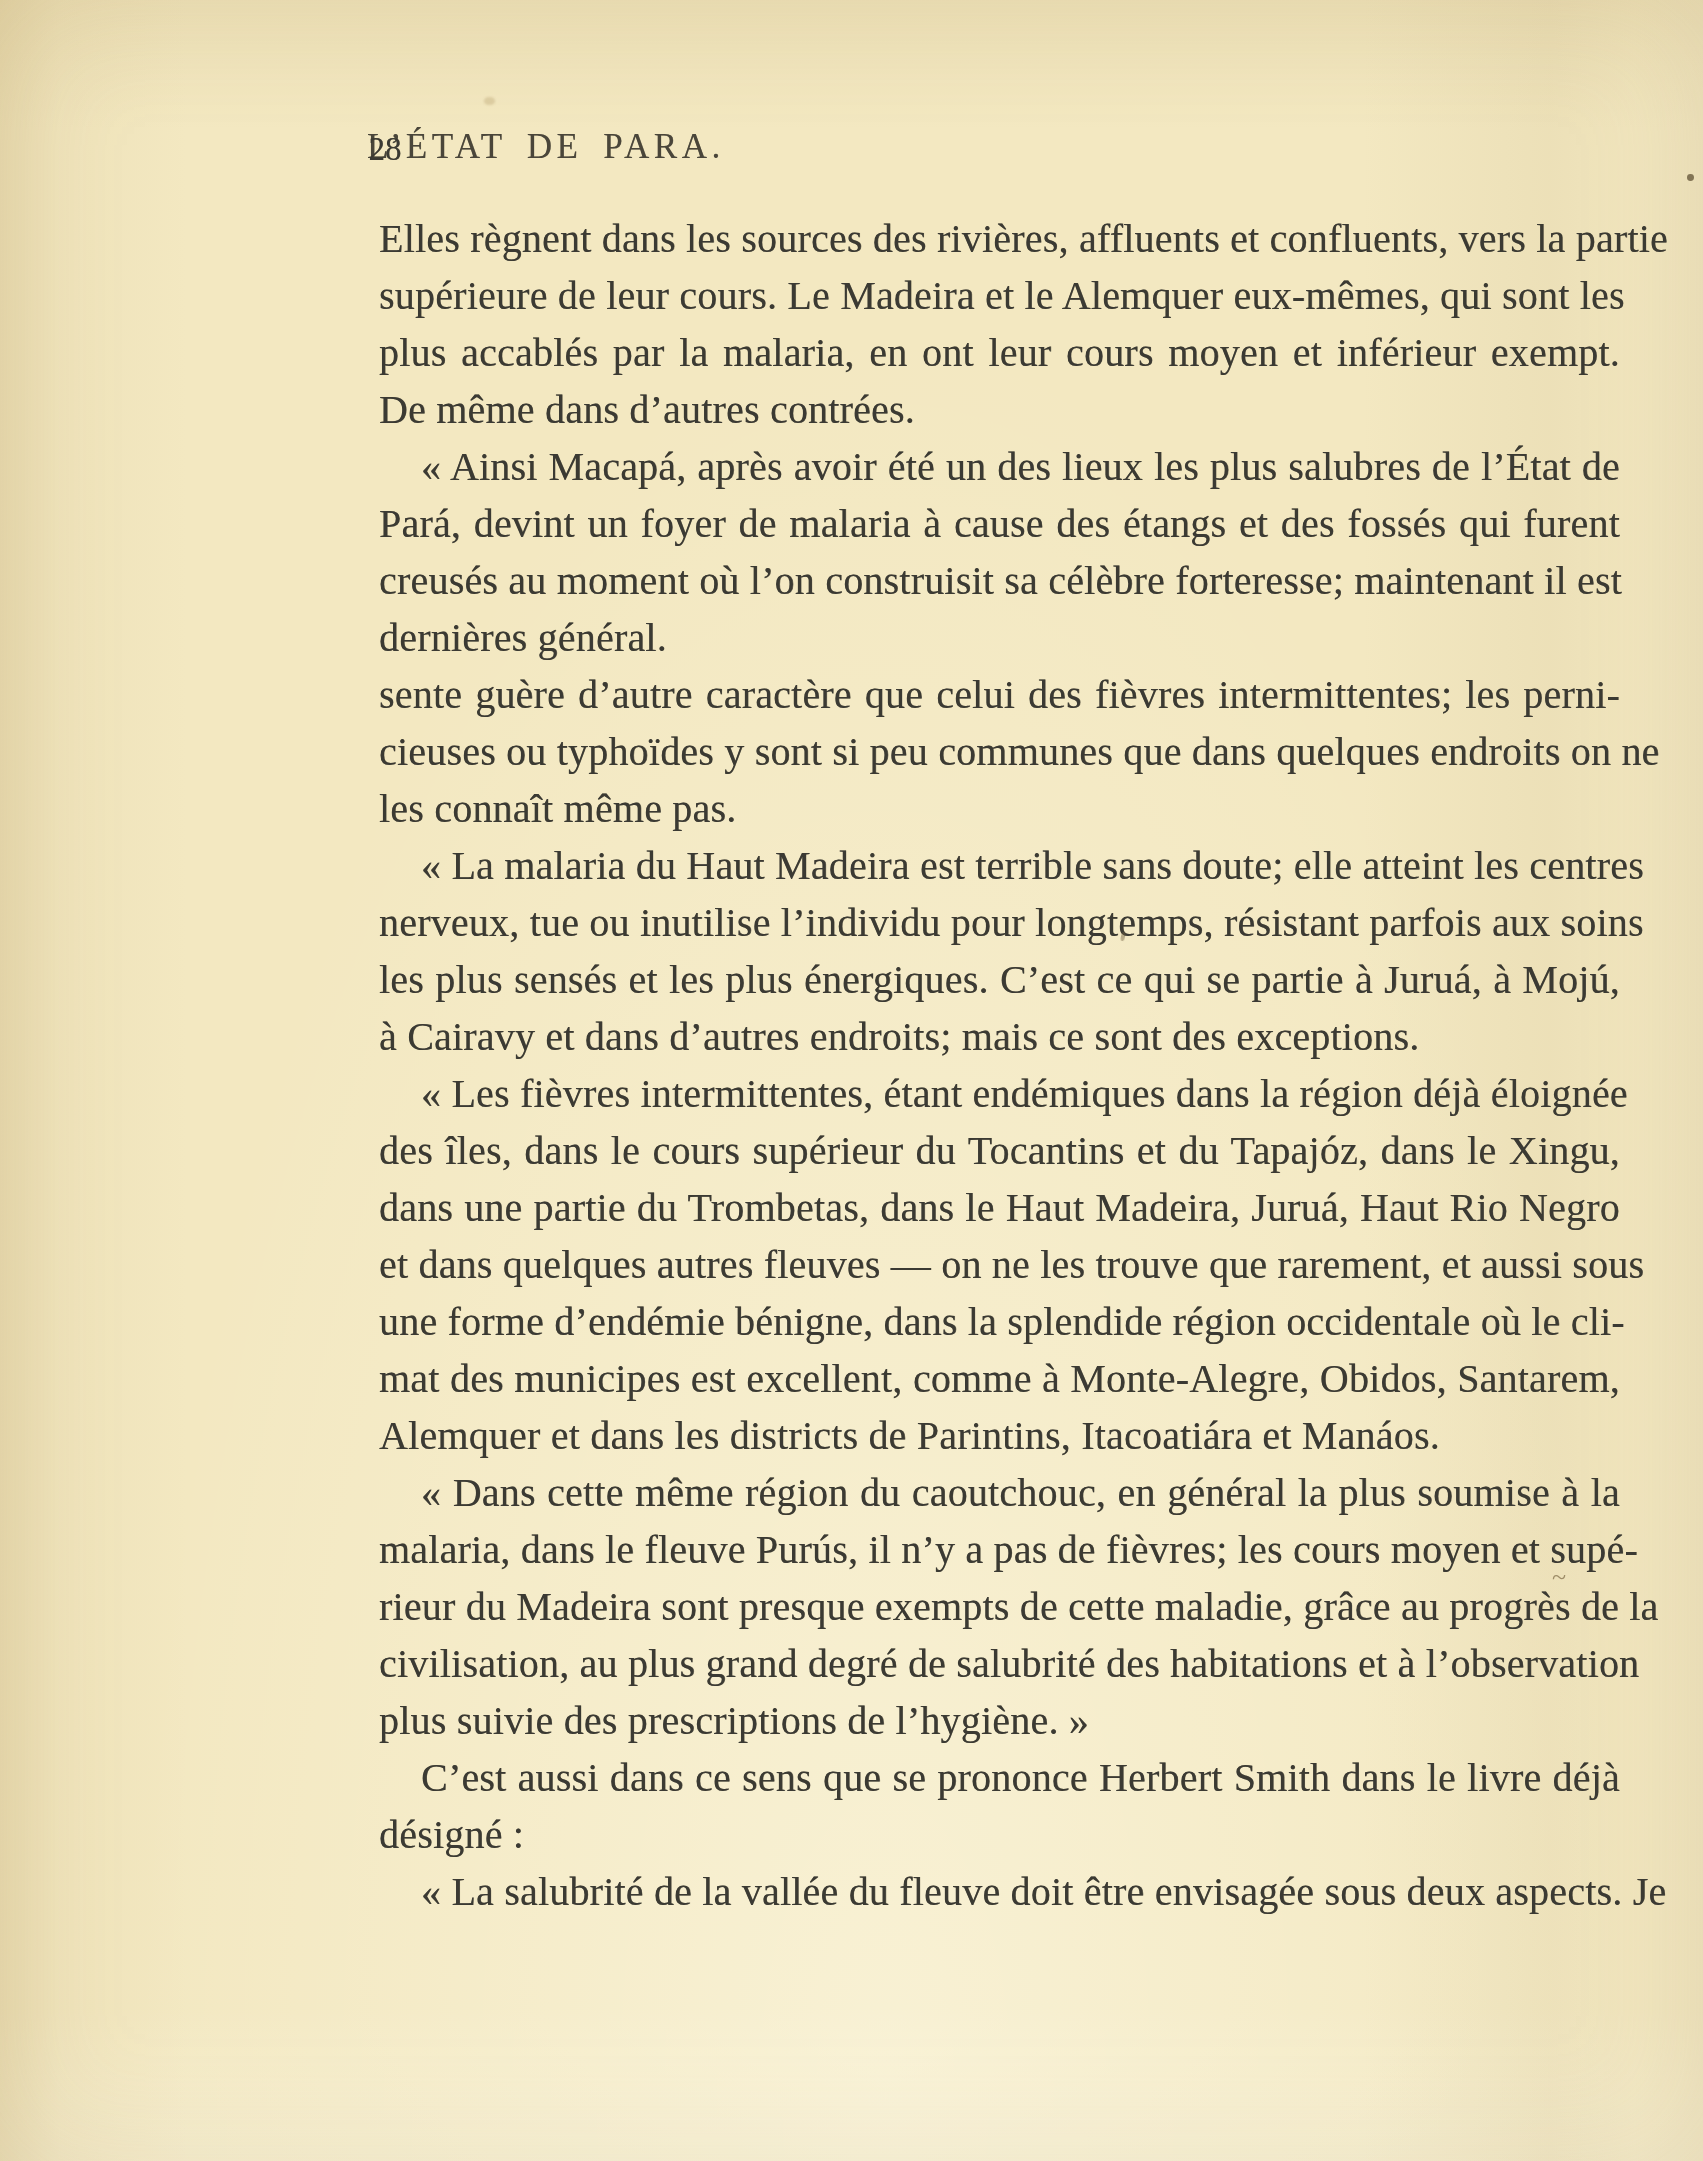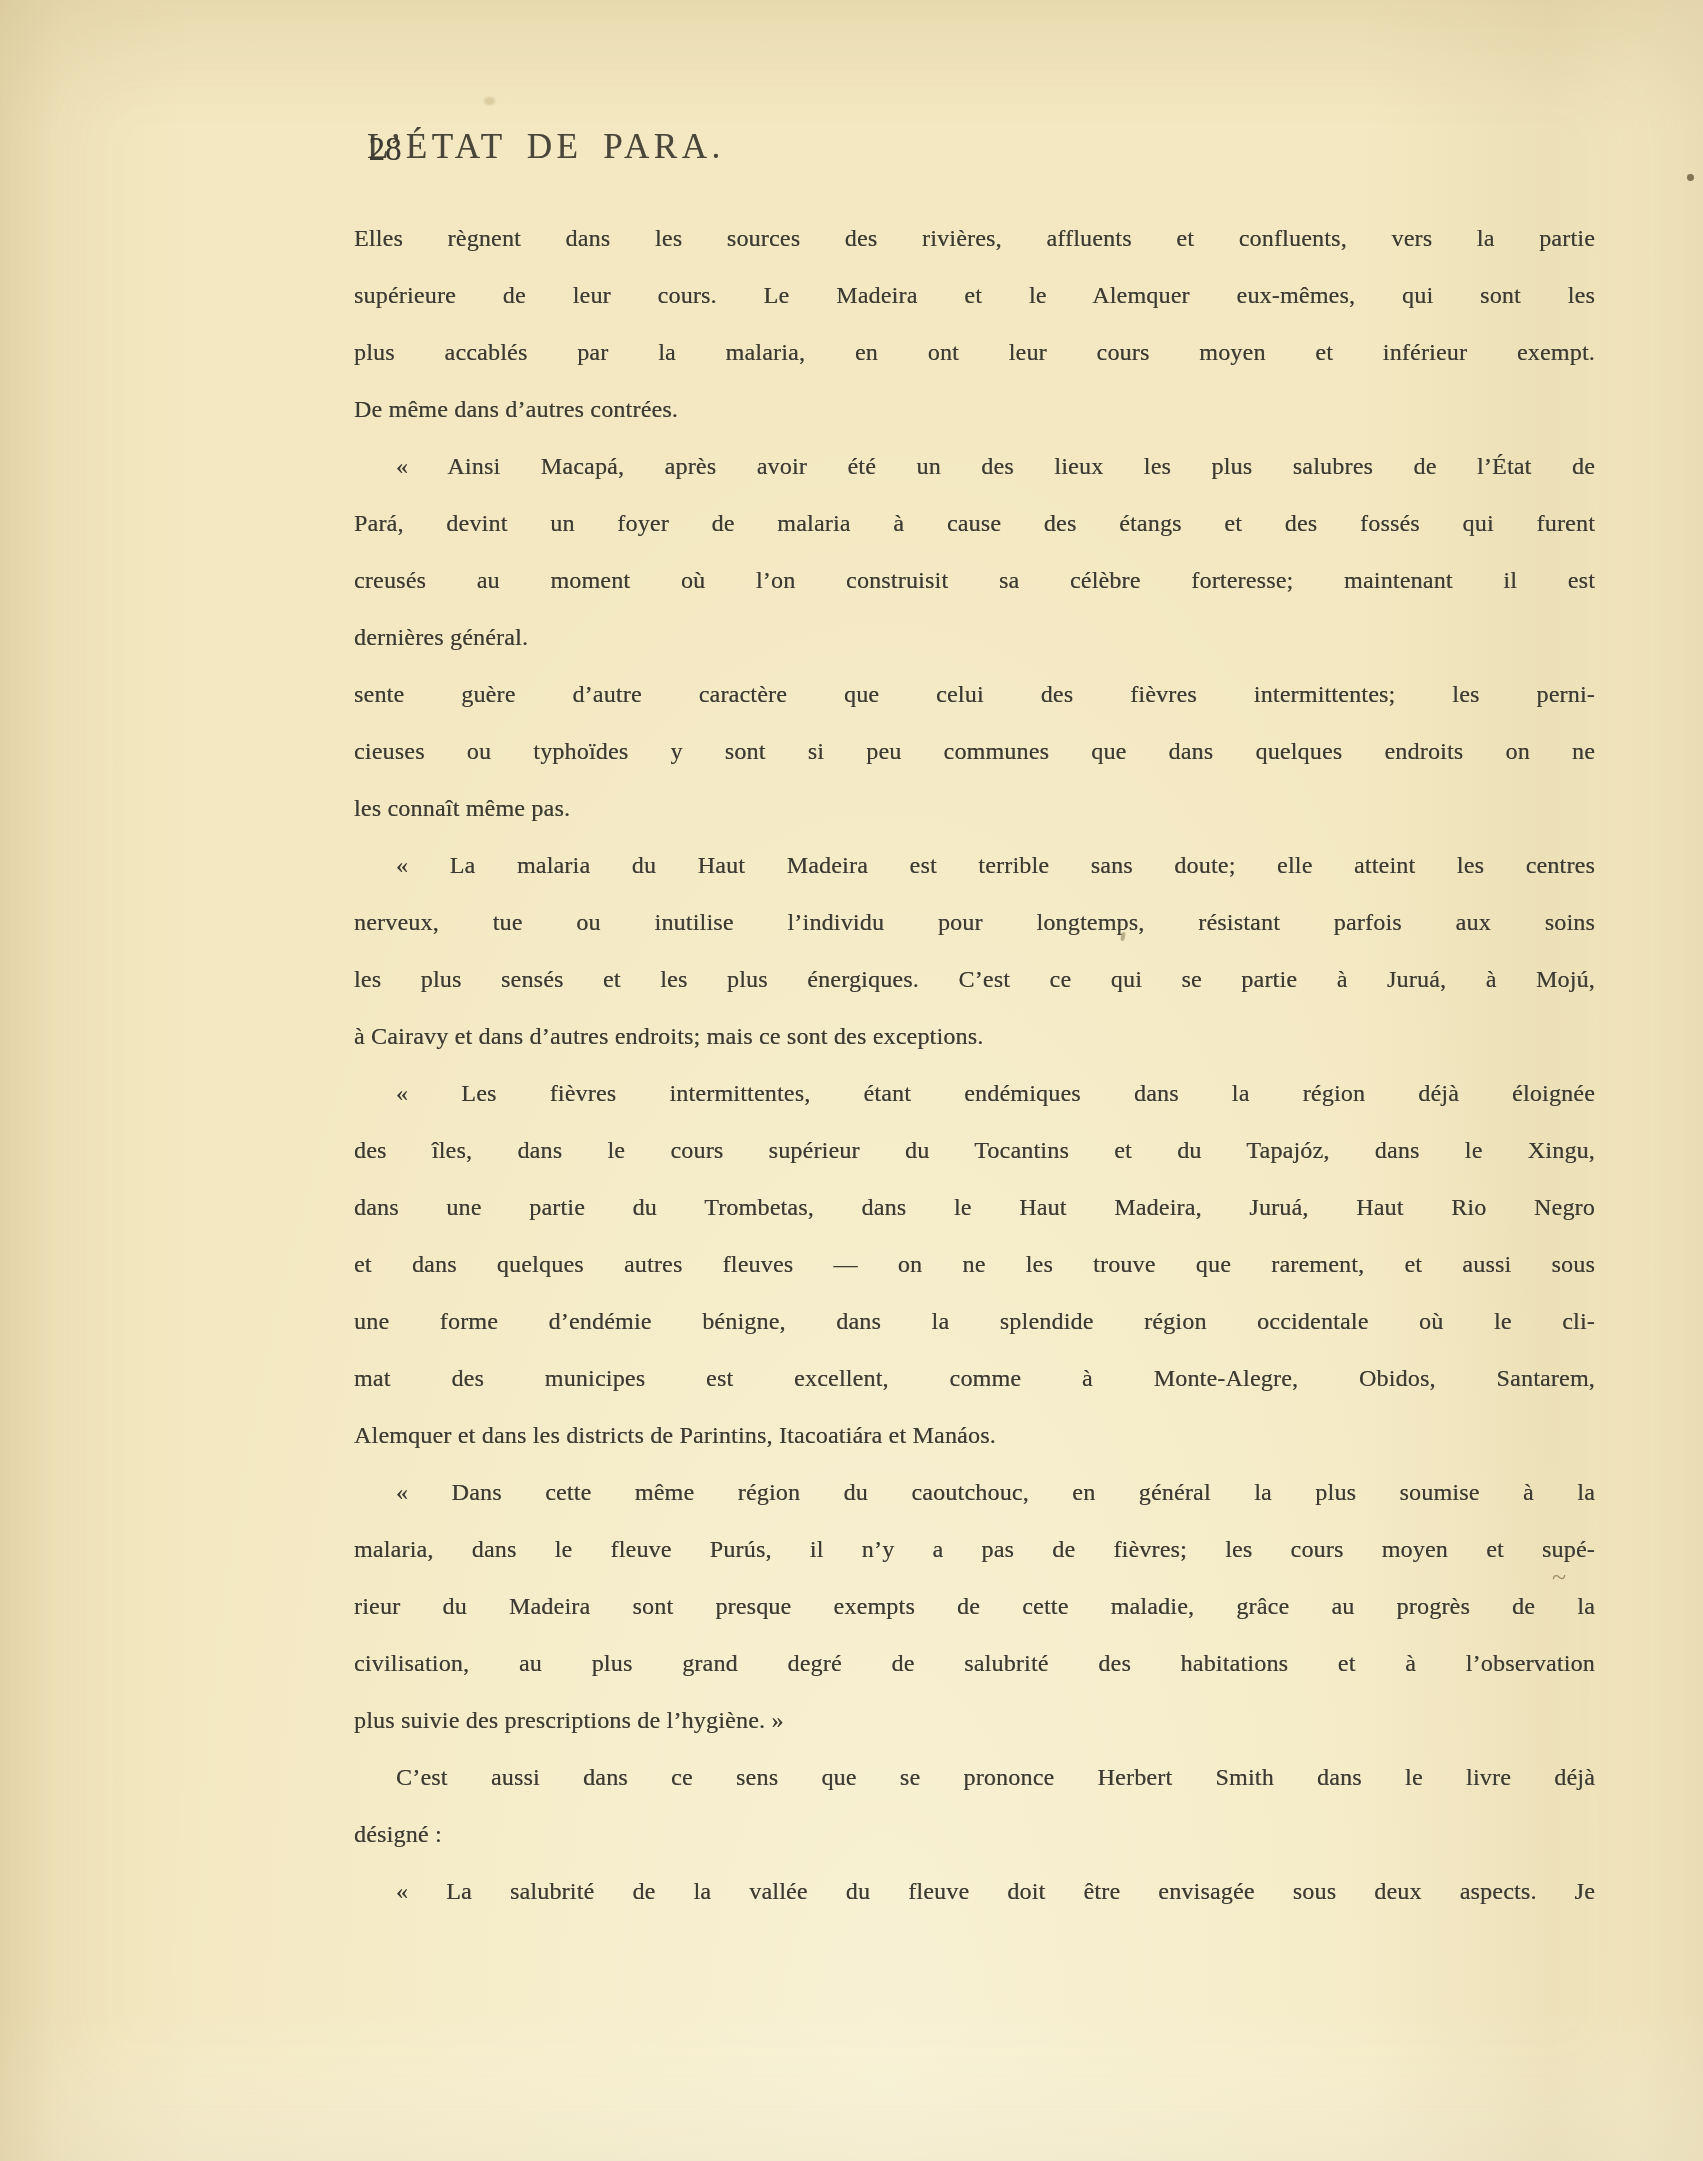--- a/index.html
+++ b/index.html
@@ -37,22 +37,22 @@
   }
   .running-title{
     display:block; text-align:left;
     font-size:35px; line-height:39px;
     letter-spacing:4.5px; word-spacing:7.6px;
     color:var(--title-ink);
     text-shadow:0.2px 0.2px 0.6px rgba(70,64,48,.5);
   }
   .text-column{
     position:absolute;
-    left:354px; top:210px; width:1241px;
-    font-size:24px; line-height:57px;
+    left:379px; top:210px; width:1241px;
+    font-size:40px; line-height:57px;
     letter-spacing:0.2px;
     text-shadow:0.3px 0.3px 0.6px rgba(58,54,40,.6);
   }
   .text-column .line{
     text-align:justify;
     text-align-last:justify;
     white-space:nowrap;
   }
   .text-column .line.last{
     text-align-last:left;

